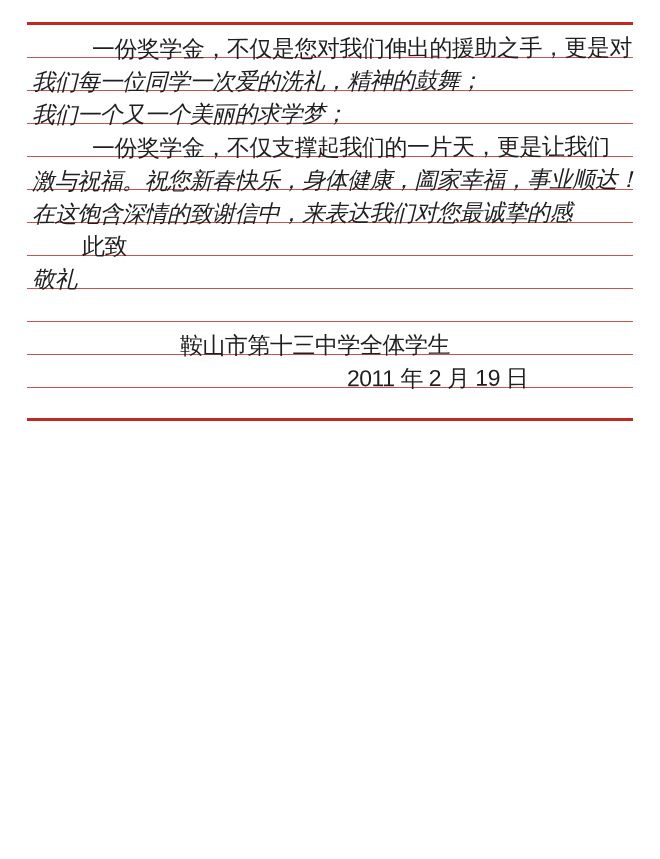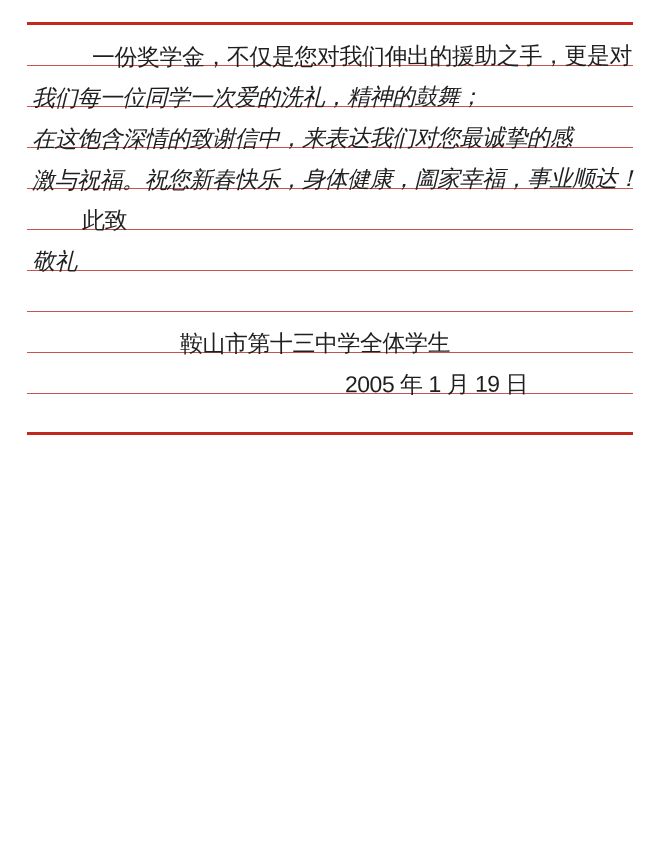--- a/index.html
+++ b/index.html
@@ -15,21 +15,21 @@
     font-family: "Liberation Sans", sans-serif;
     overflow: hidden;
   }
   .sheet {
     position: absolute;
     left: 27px; top: 22px;
     width: 606px;
     border-top: 3px solid var(--thick);
   }
   .row {
-    height: 41px;
+    height: 33px;
     border-bottom: 1.5px solid var(--thin);
     display: flex;
     align-items: flex-end;
     overflow: visible;
     white-space: nowrap;
   }
   .row.last {
     border-bottom: 3px solid var(--thick);
   }
   .txt {
@@ -51,36 +51,42 @@
 <body>
 
 <div class="sheet">
   <div class="row indent">
     <span class="txt">一份奖学金，不仅是您对我们伸出的援助之手，更是对</span>
   </div>
   <div class="row flush">
     <span class="txt">我们每一位同学一次爱的洗礼，精神的鼓舞；</span>
   </div>
   <div class="row flush">
-    <span class="txt">在这饱含深情的致谢信中，来表达我们对您最诚挚的感</span>
+    <span class="txt">我们一个又一个美丽的求学梦；</span>
+  </div>
+  <div class="row indent">
+    <span class="txt">一份奖学金，不仅支撑起我们的一片天，更是让我们</span>
   </div>
   <div class="row flush">
     <span class="txt">激与祝福。祝您新春快乐，身体健康，阖家幸福，事业顺达！</span>
+  </div>
+  <div class="row flush">
+    <span class="txt">在这饱含深情的致谢信中，来表达我们对您最诚挚的感</span>
   </div>
   <div class="row indent-sm">
     <span class="txt">此致</span>
   </div>
   <div class="row flush">
     <span class="txt">敬礼</span>
   </div>
   <div class="row">
     <span class="txt"></span>
   </div>
   <div class="row sig">
     <span class="txt">鞍山市第十三中学全体学生</span>
   </div>
   <div class="row date">
-    <span class="txt">2005 年 1 月 19 日</span>
+    <span class="txt">2011 年 2 月 19 日</span>
   </div>
   <div class="row last">
     <span class="txt"></span>
   </div>
 </div>
 
 </body></html>

